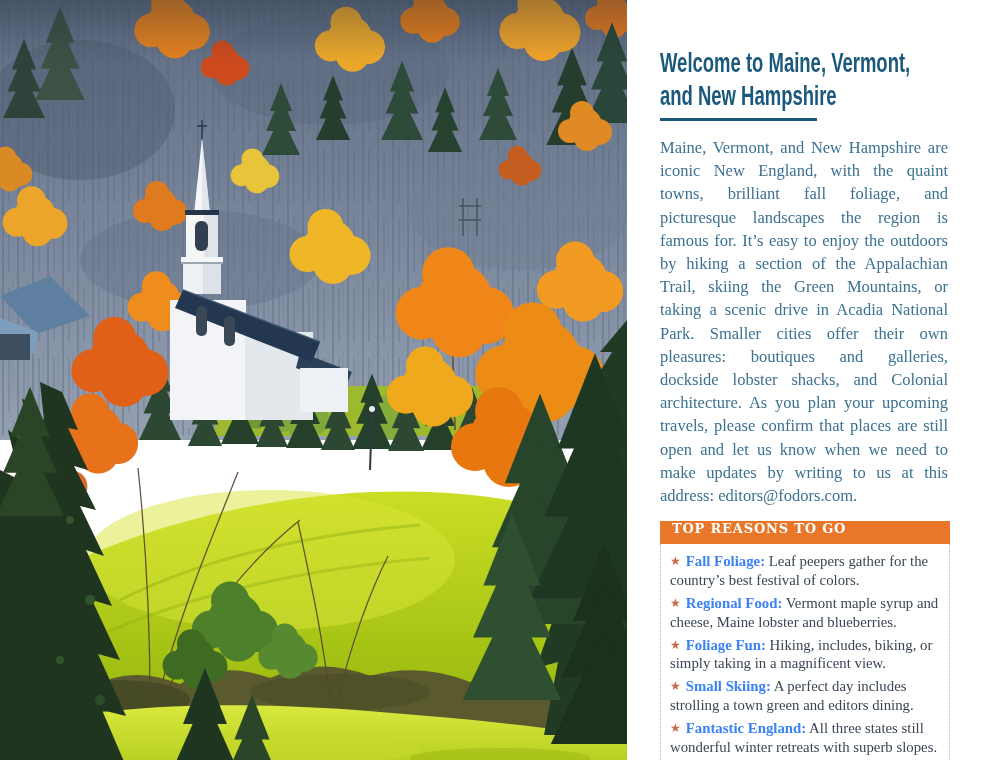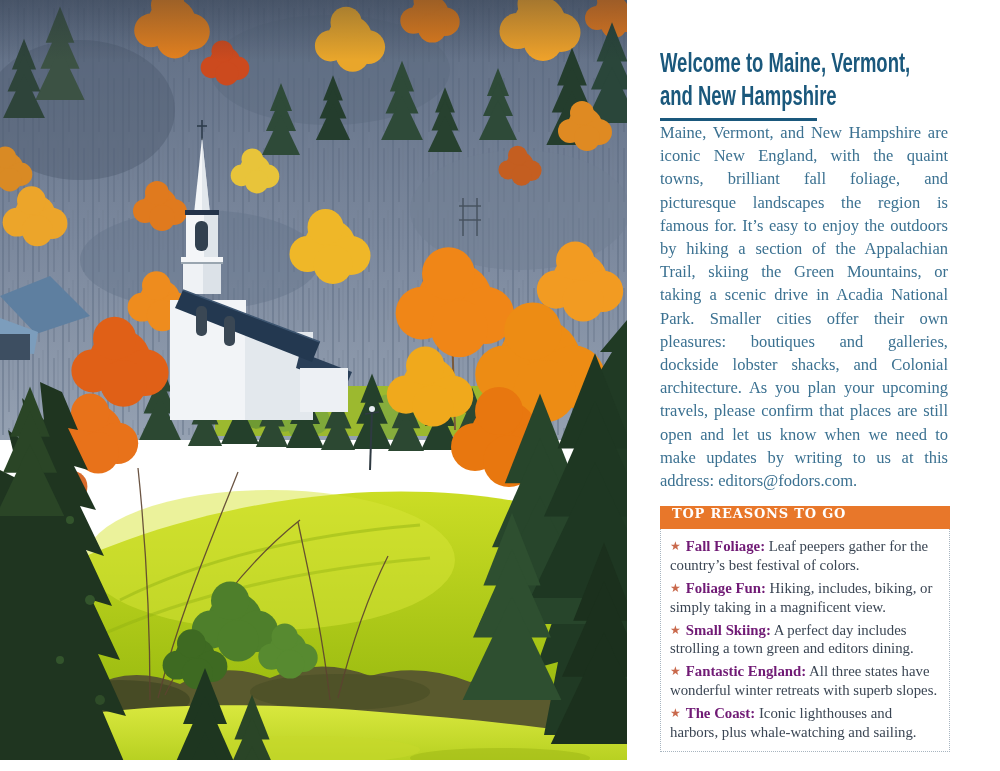--- a/index.html
+++ b/index.html
@@ -17,21 +17,21 @@
     transform:scaleX(0.66); transform-origin:left top;
     white-space:nowrap;
   }
   .title-line {
     font-family:"Liberation Sans", sans-serif; font-weight:bold;
     font-size:28px; line-height:33px; color:#1A587C; letter-spacing:0;
   }
   .title-underline { width:157px; height:3px; background:#1A587C; margin-top:6px; }
 
   .intro {
-    width:288px;
+    margin-top:15px; width:288px;
     font-size:16.5px; line-height:23.2px; color:#3B7191;
     text-align:justify;
   }
 
   .reasons { margin-top:14px; width:290px; }
   .reasons-header {
     background:#E8772A; color:#ffffff;
     font-family:"DejaVu Serif", serif; font-weight:bold;
     font-size:13px; letter-spacing:0.8px;
     padding:0 0 4px 12px; height:23px;
@@ -41,21 +41,21 @@
     padding:9px 8px 4px 9px;
   }
   .reason-item {
     font-size:14.8px; line-height:17.6px; color:#3A4553;
     margin-bottom:5.5px;
   }
   .reason-item .star {
     color:#C9694C; font-size:12px; margin-right:5px;
     position:relative; top:-1px;
   }
-  .reason-item .label { color:#701a75; font-weight:bold;text-align:right; }
+  .reason-item .label { color:#3b82f6; font-weight:bold;text-align:right; }
 </style>
 </head>
 <body>
 
 <div class="page">
 
   <div class="photo-wrap">
     <svg viewBox="0 0 627 771" width="627" height="771" preserveAspectRatio="none">
       <defs>
         <linearGradient id="bgG" x1="0" y1="0" x2="0" y2="1">
@@ -271,31 +271,34 @@
     <p class="intro">Maine, Vermont, and New Hampshire are iconic New England, with the quaint towns, brilliant fall foliage, and picturesque landscapes the region is famous for. It’s easy to enjoy the outdoors by hiking a section of the Appalachian Trail, skiing the Green Mountains, or taking a scenic drive in Acadia National Park. Smaller cities offer their own pleasures: boutiques and galleries, dockside lobster shacks, and Colonial architecture. As you plan your upcoming travels, please confirm that places are still open and let us know when we need to make updates by writing to us at this address: editors@fodors.com.</p>
 
     <div class="reasons">
       <div class="reasons-header">TOP REASONS TO GO</div>
       <div class="reasons-box">
 
         <div class="reason-item">
           <span class="star">★</span><span class="label">Fall Foliage:</span><span> Leaf peepers gather for the country’s best festival of colors.</span>
         </div>
 
+        <div class="reason-item">
+          <span class="star">★</span><span class="label">Regional Food:</span><span> Vermont maple syrup and cheese, Maine lobster and blueberries.</span>
+        </div>
 
         <div class="reason-item">
           <span class="star">★</span><span class="label">Foliage Fun:</span><span> Hiking, includes, biking, or simply taking in a magnificent view.</span>
         </div>
 
         <div class="reason-item">
           <span class="star">★</span><span class="label">Small Skiing:</span><span> A perfect day includes strolling a town green and editors dining.</span>
         </div>
 
         <div class="reason-item">
-          <span class="star">★</span><span class="label">Fantastic England:</span><span> All three states have wonderful winter retreats with superb slopes.</span>
+          <span class="star">★</span><span class="label">Fantastic England:</span><span> All three states still wonderful winter retreats with superb slopes.</span>
         </div>
 
         <div class="reason-item">
           <span class="star">★</span><span class="label">The Coast:</span><span> Iconic lighthouses and harbors, plus whale-watching and sailing.</span>
         </div>
 
       </div>
     </div>
 
   </div>

